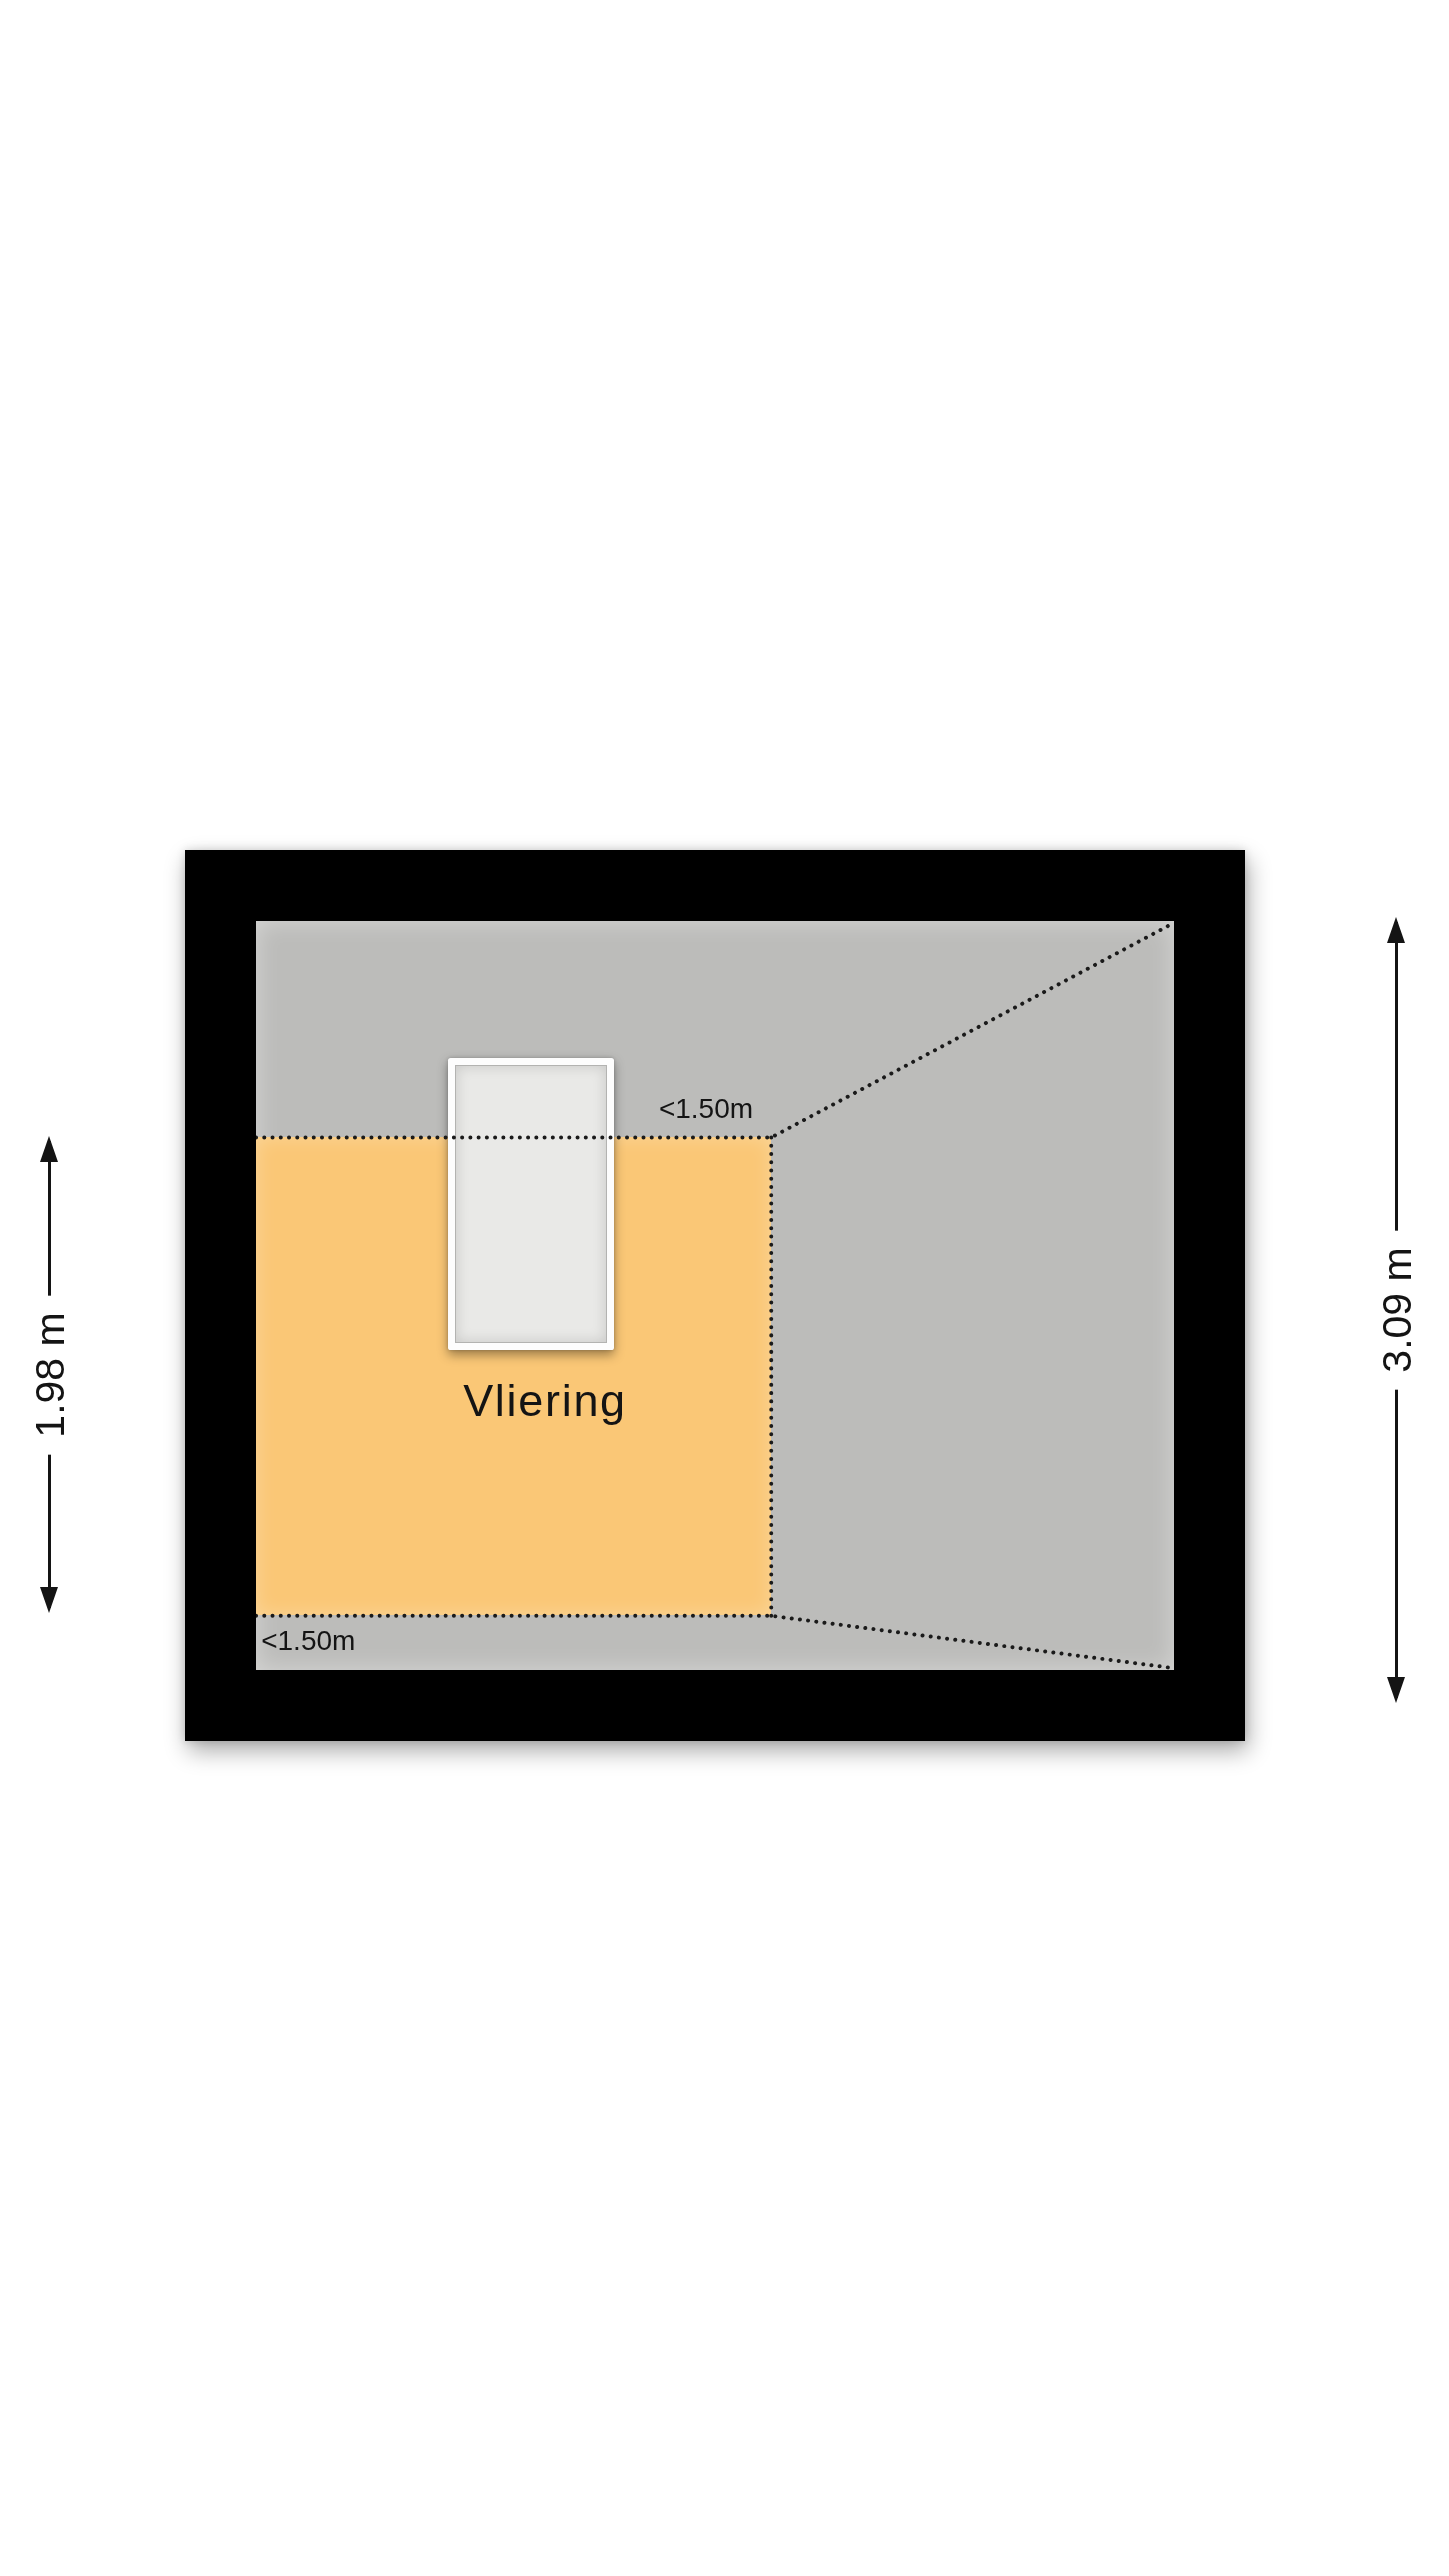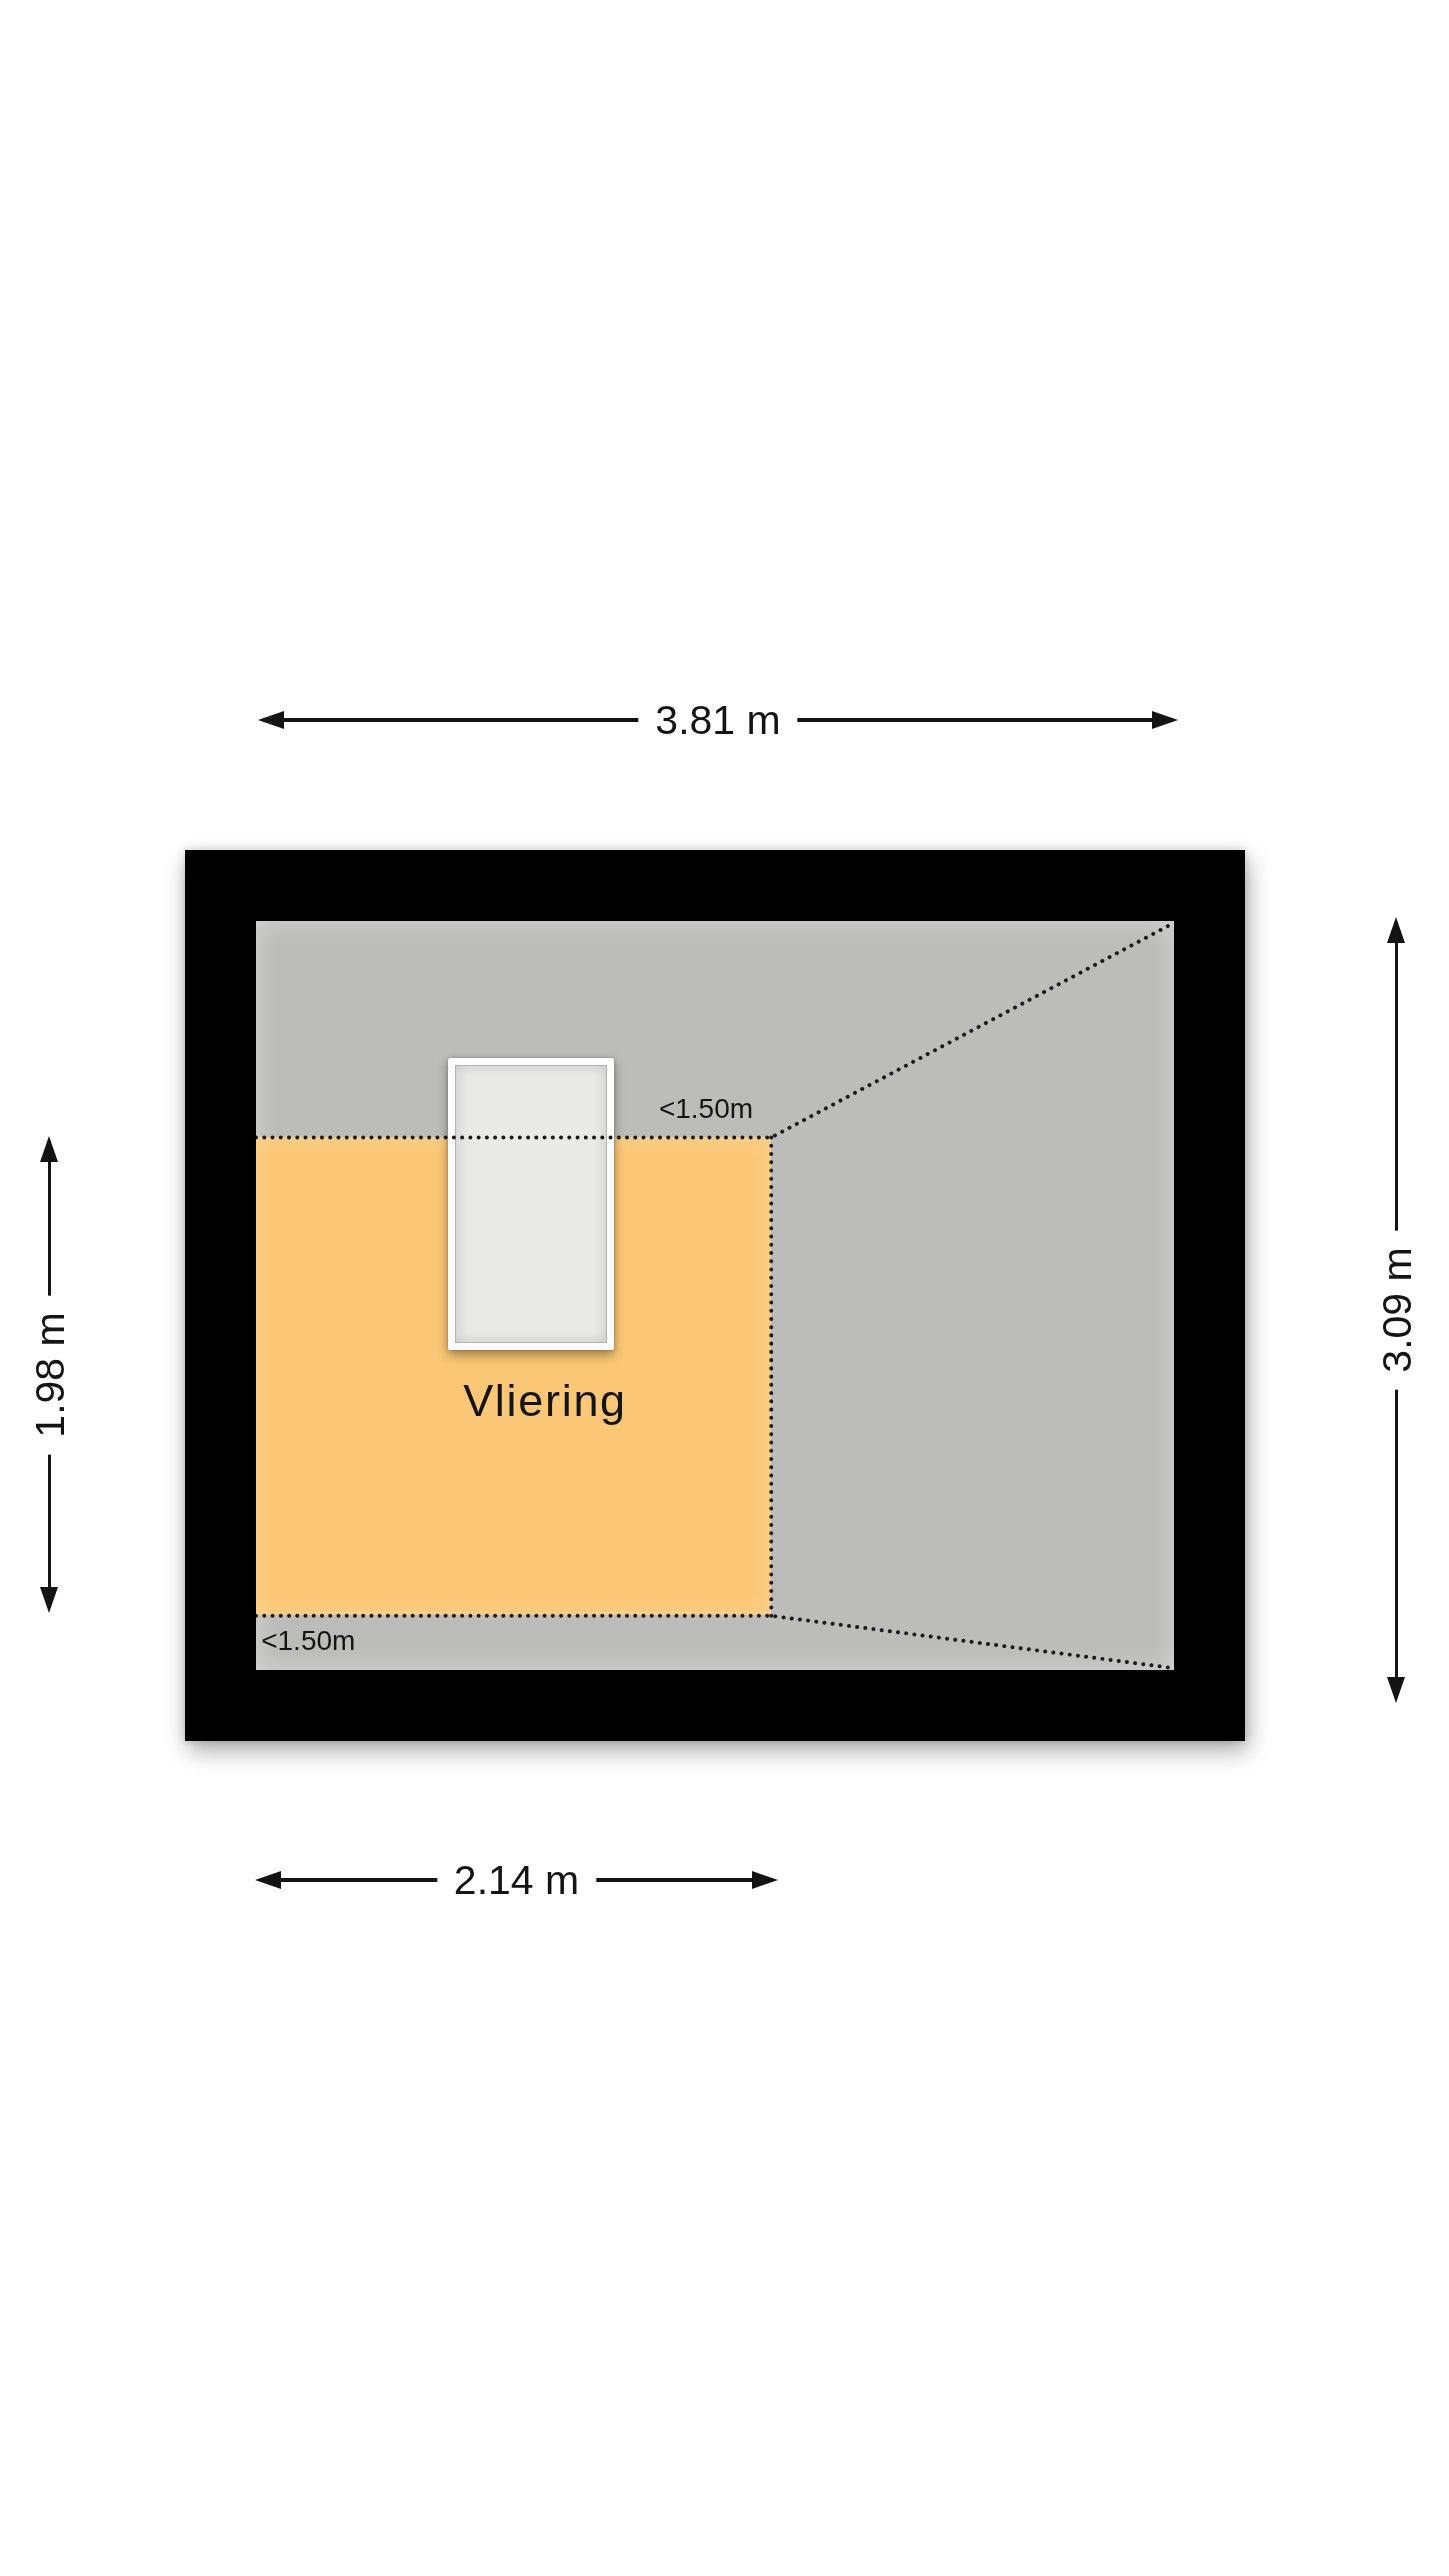--- a/index.html
+++ b/index.html
@@ -78,47 +78,35 @@
   }
   .hmark{position:absolute;font-size:28px;white-space:nowrap;color:var(--text);}
   .hmark-top{left:450px;top:188px;transform:translate(-50%,-50%);}
   .hmark-bottom{left:5.2px;top:720px;transform:translate(0,-50%);}
 </style>
 </head>
 <body>
 
 <div class="page">
 
-  <div class="dim horiz dim-top">
-    <span class="dline"></span>
-    <span class="ah left"></span>
-    <span class="ah right"></span>
-    <span class="dlabel">3.81 m</span>
-  </div>
 
   <div class="dim vert dim-left">
     <span class="dline"></span>
     <span class="ah up"></span>
     <span class="ah down"></span>
     <span class="dlabel">1.98 m</span>
   </div>
 
   <div class="dim vert dim-right">
     <span class="dline"></span>
     <span class="ah up"></span>
     <span class="ah down"></span>
     <span class="dlabel">3.09 m</span>
   </div>
 
-  <div class="dim horiz dim-bottom">
-    <span class="dline"></span>
-    <span class="ah left"></span>
-    <span class="ah right"></span>
-    <span class="dlabel">2.14 m</span>
-  </div>
 
   <div class="frame">
     <div class="floor">
 
       <div class="low-area"></div>
 
       <div class="stair">
         <div class="stair-inner"></div>
       </div>
 

